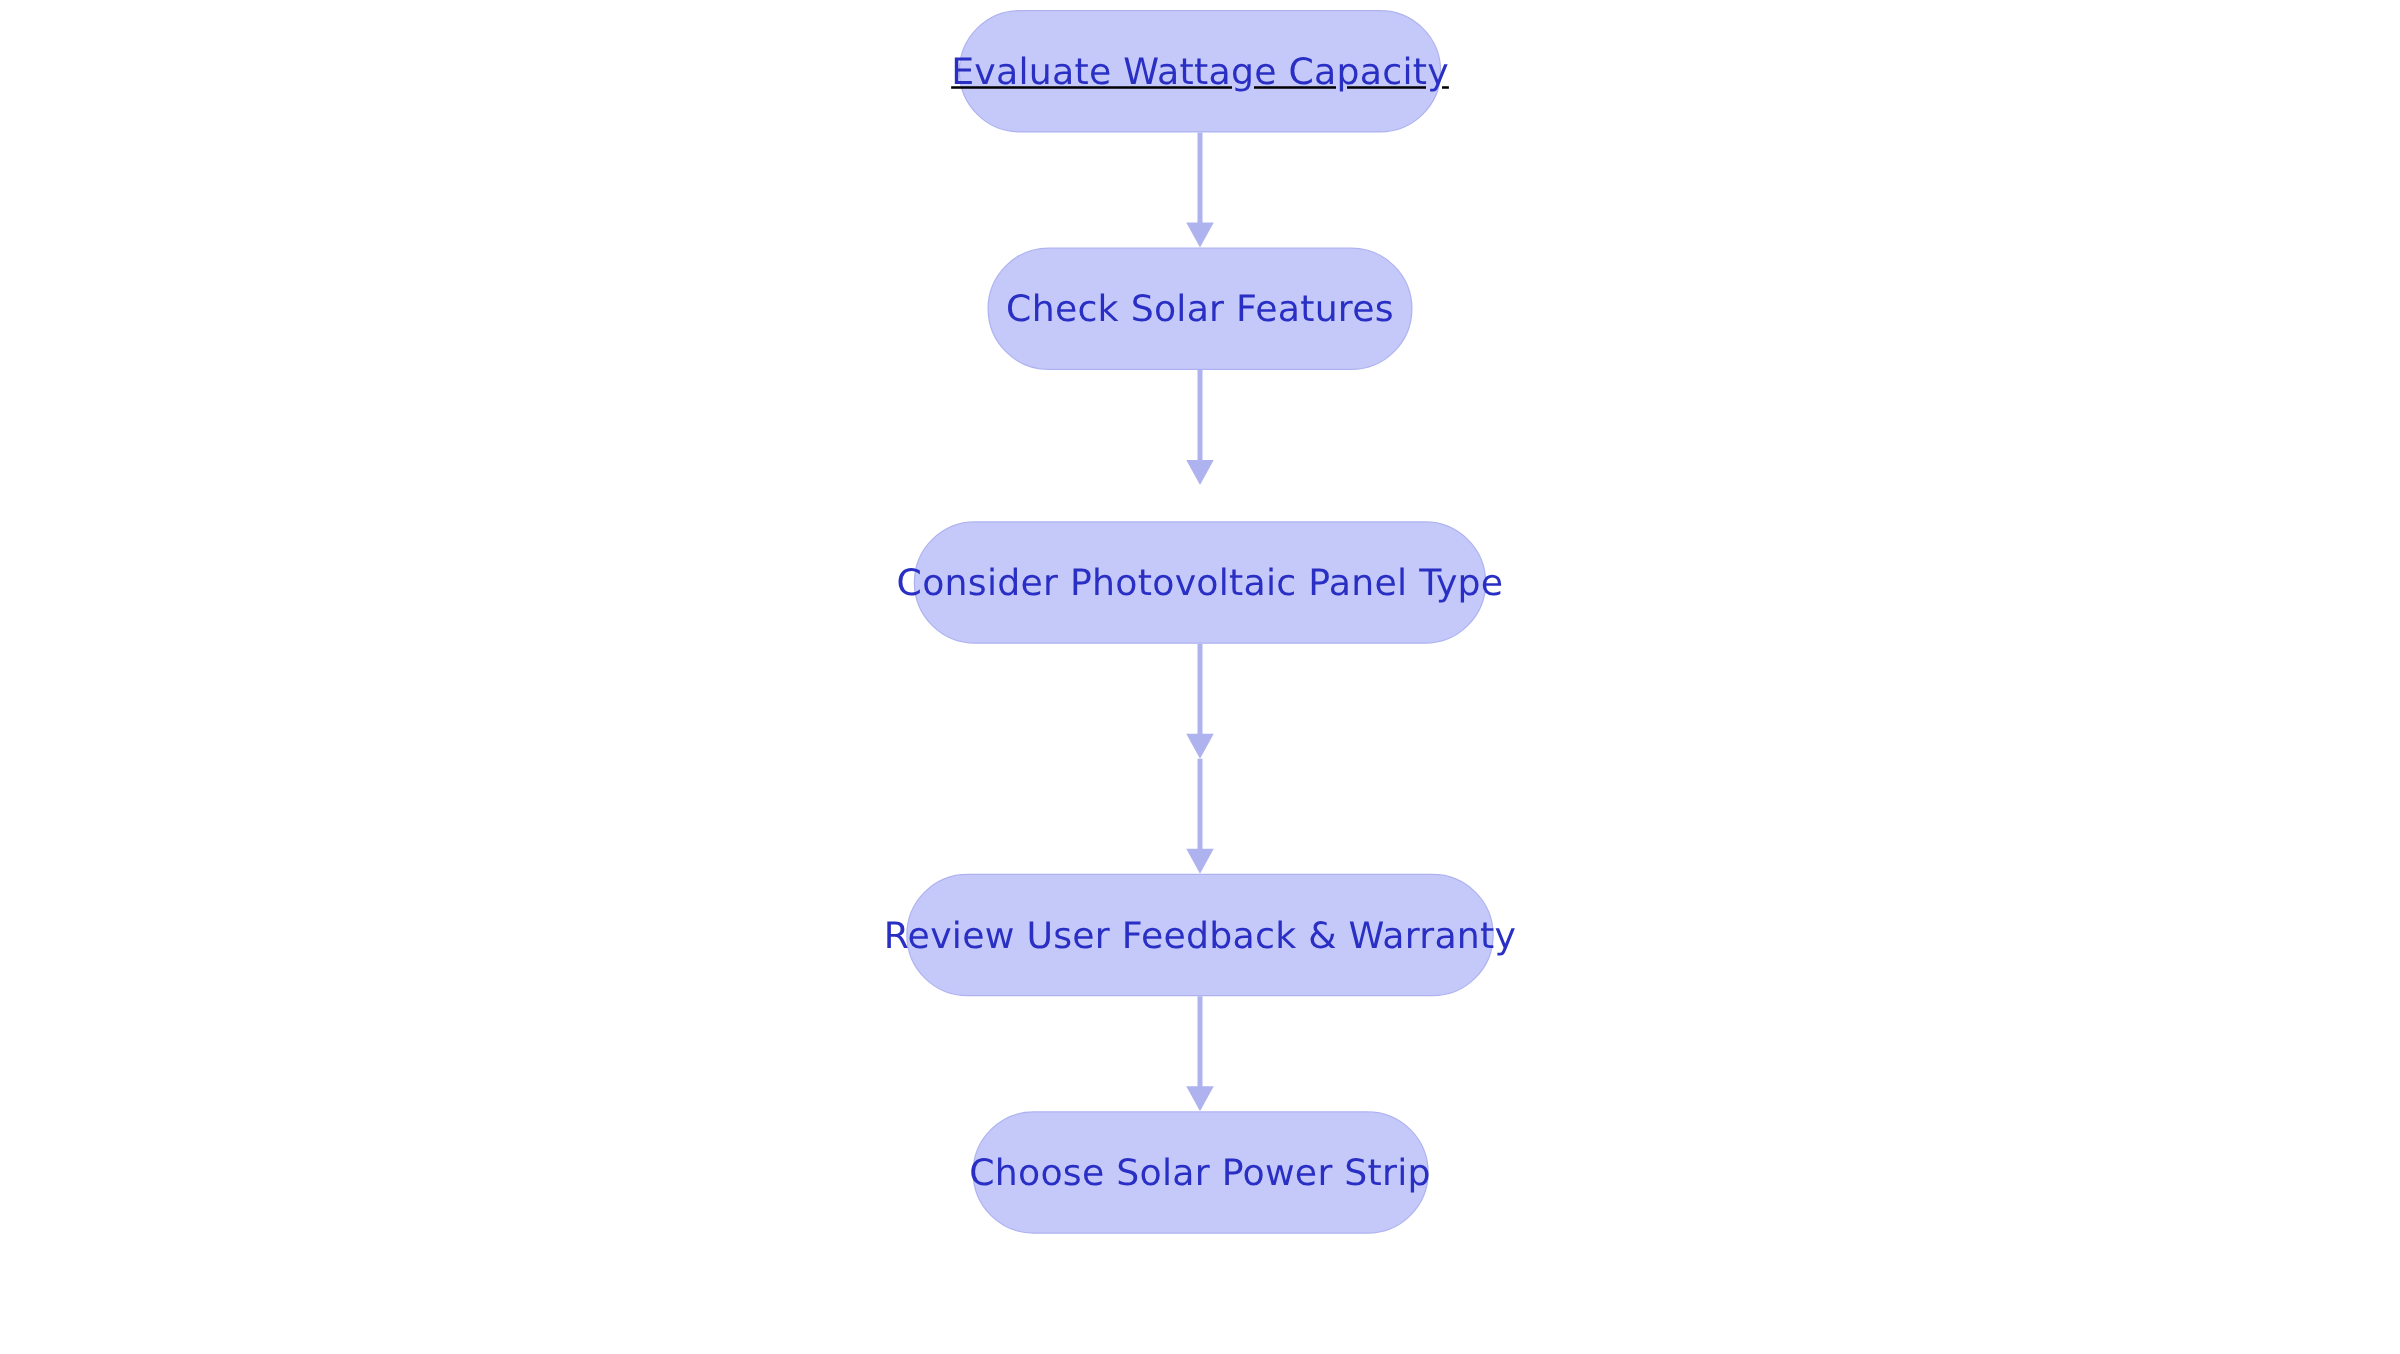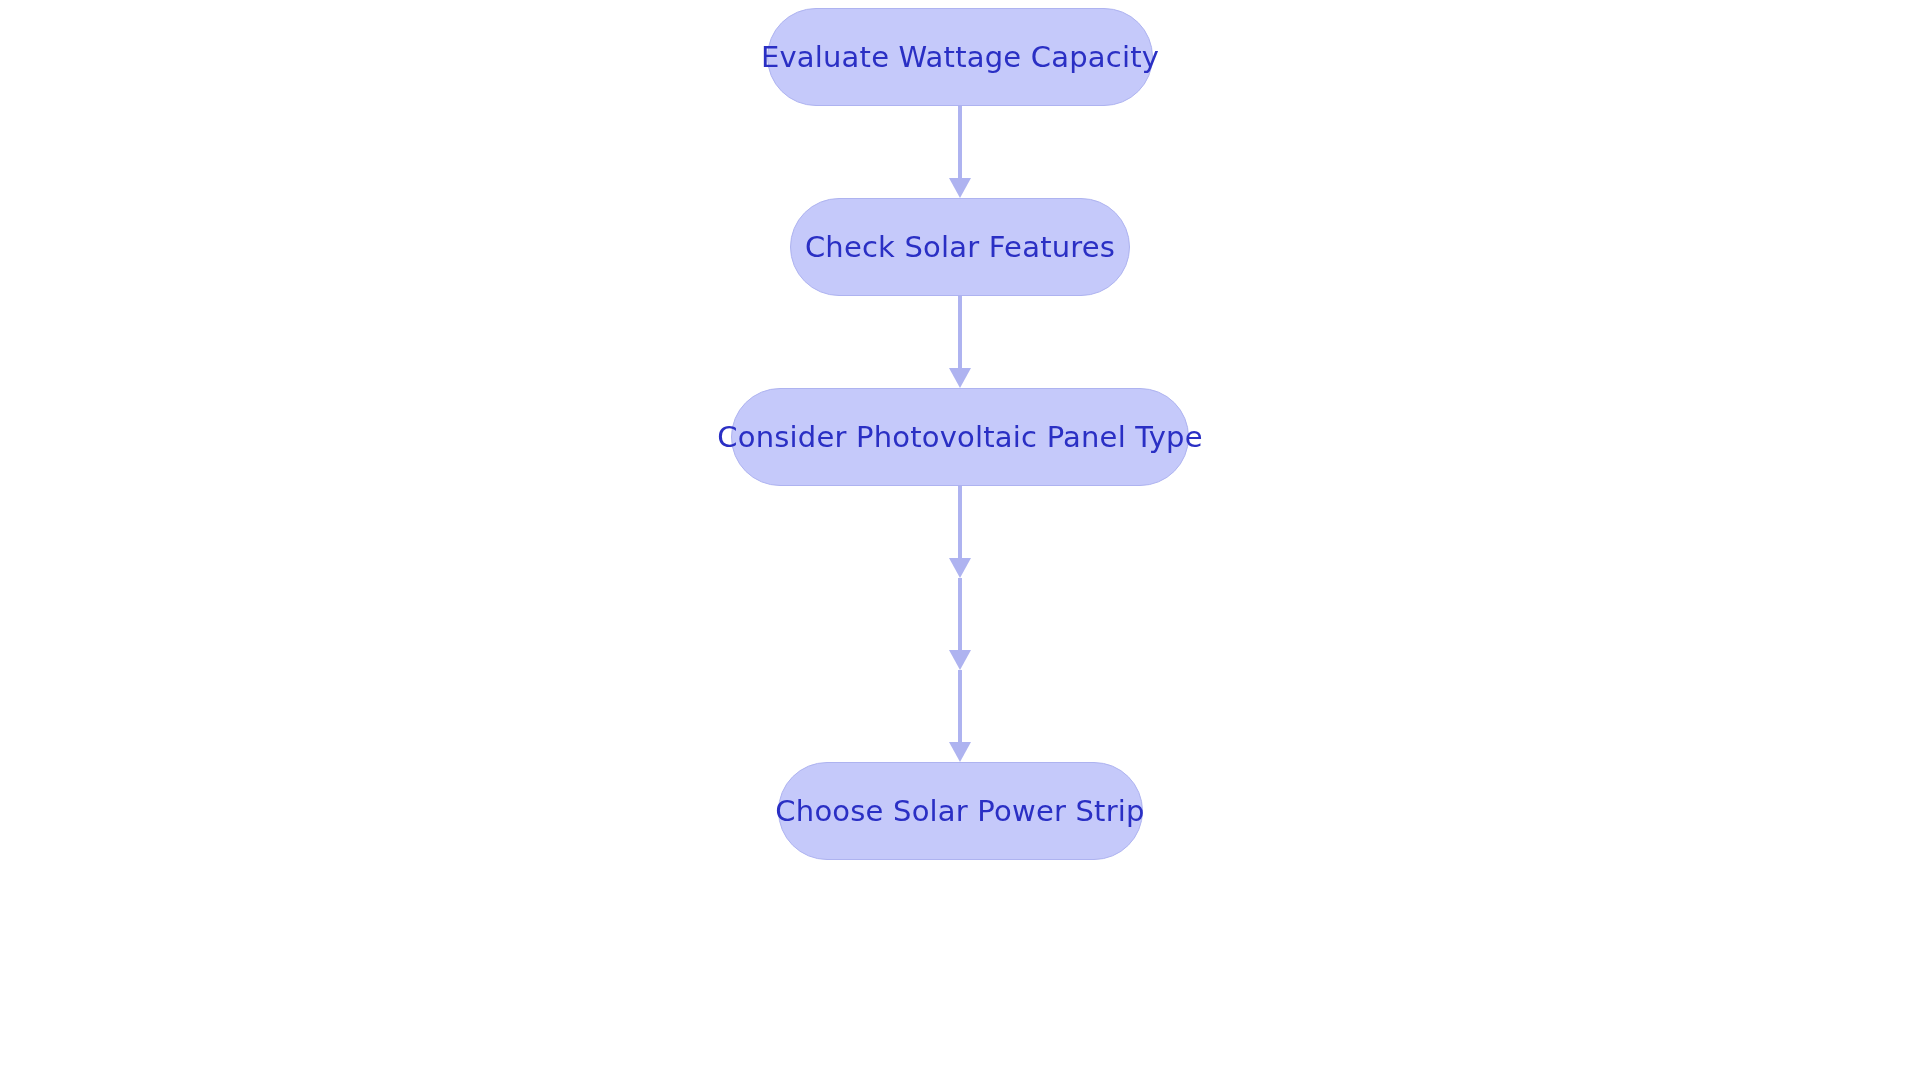--- a/index.html
+++ b/index.html
@@ -52,23 +52,23 @@
     font-size: 29px;
     font-weight: 400;
     color: #2a2fc4;
     letter-spacing: 0.2px;
     white-space: nowrap;
     line-height: 1;
     padding: 0 42px;
   }
 
   
-  .w-n0 { width: 386px; }
+  .w-n0 { width: 386px; text-decoration: underline; }
   .w-n1 { width: 340px; }
-  .w-n2 { width: 458px; }
+  .w-n2 { width: 458px; margin-top: 29px; }
   .w-n3 { width: 277px; }
   .w-n4 { width: 470px; }
   .w-n5 { width: 365px; }
 
   
   .flow-connector {
     position: relative;
     width: 24px;
     height: 92px;
     flex: 0 0 auto;
@@ -128,20 +128,23 @@
       <div class="connector-shaft"></div>
       <div class="connector-head"></div>
     </div>
 
 
     <div class="flow-connector">
       <div class="connector-shaft"></div>
       <div class="connector-head"></div>
     </div>
 
+    <div class="flow-node w-n4">
+      <span class="flow-node-label">Review User Feedback &amp; Warranty</span>
+    </div>
 
     <div class="flow-connector">
       <div class="connector-shaft"></div>
       <div class="connector-head"></div>
     </div>
 
     <div class="flow-node w-n5">
       <span class="flow-node-label">Choose Solar Power Strip</span>
     </div>
 

